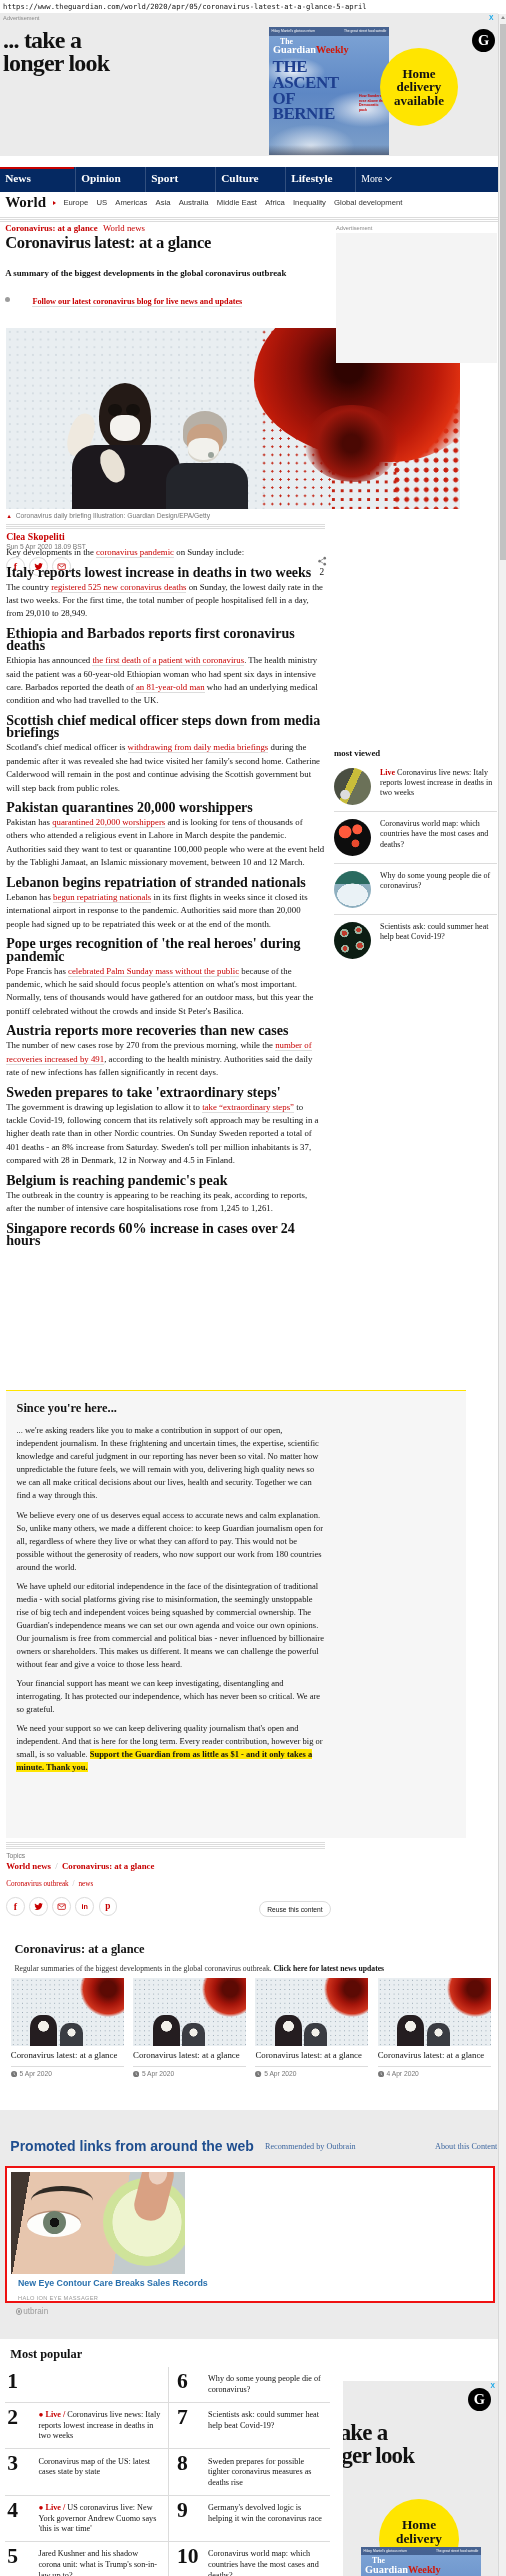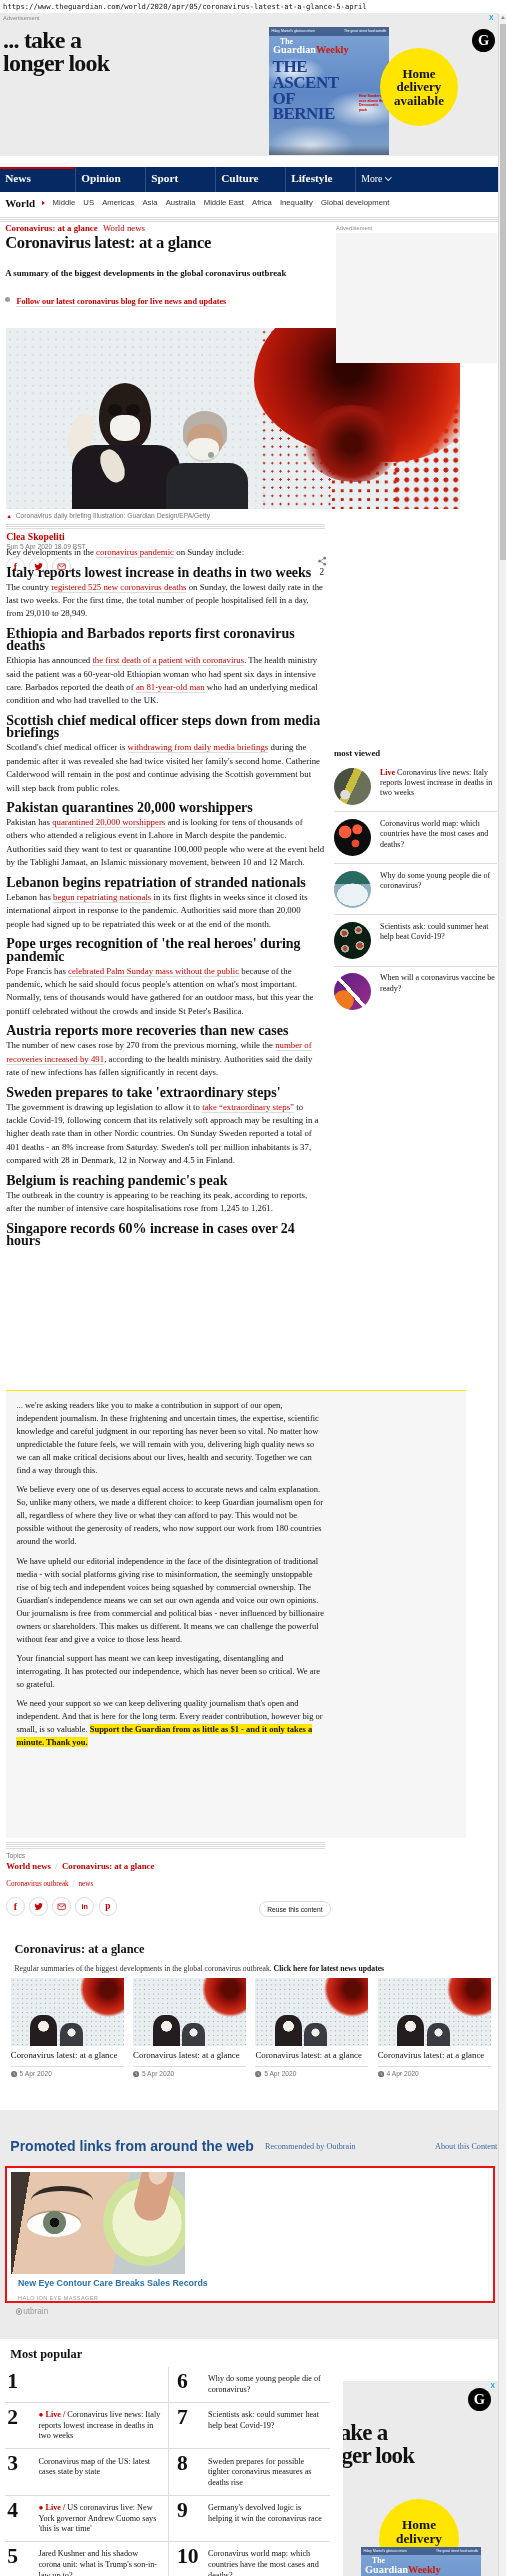--- a/index.html
+++ b/index.html
@@ -60,35 +60,35 @@
            font-family:"Liberation Serif",serif;font-weight:bold;font-size:11.3px;color:#fff;cursor:pointer}
   .nav-col:first-child{border-left:none}
   #main-nav .nav-col{width:70px}
   #main-nav .nav-col:first-child{width:75px}
   .nav-more{font-weight:normal;font-size:9.8px;display:flex;align-items:flex-start;gap:3.6px;padding-top:5.7px}
   .chev{display:inline-block;width:3.6px;height:3.6px;border-right:1px solid #fff;border-bottom:1px solid #fff;
         transform:rotate(45deg);margin-top:2.1px}
   
   .subnav{display:flex;align-items:center;gap:7.2px;background:#fff;padding-left:5.2px;box-sizing:border-box}
   #subnav-top{left:0;top:192px;width:498px;height:21.6px}
-  .sn-world{font-family:"Liberation Serif",serif;font-weight:bold;font-size:11px;color:#121212}
+  .sn-world{font-family:"Liberation Serif",serif;font-weight:bold;font-size:15px;color:#121212}
   .sn-arrow{width:0;height:0;border-left:3.6px solid #c70000;border-top:2.6px solid transparent;
             border-bottom:2.6px solid transparent;display:inline-block}
   .sn-item{font-size:7.7px;color:#333;cursor:pointer}
   .rules{background:repeating-linear-gradient(to bottom,#dcdcdc 0 0.5px,transparent 0.5px 2.1px)}
   #rules-top{left:0;top:215px;width:498px;height:7.2px}
 
   
   #kicker{left:5.2px;top:223px;font-family:"Liberation Serif",serif;font-size:8.8px;color:#c70000;font-weight:bold}
   #kicker .k2{font-weight:normal;margin-left:3.1px}
   #headline{left:5.2px;top:233px;width:330px;font-family:"Liberation Serif",serif;font-weight:bold;
             font-size:16.5px;letter-spacing:-0.3px;color:#121212}
   #standfirst{left:5.2px;top:267px;width:309px;font-family:"Liberation Serif",serif;font-weight:bold;
               font-size:8.8px;line-height:1.4;color:#121212}
-  #follow-row{left:5.2px;top:297px;display:flex;gap:6px}
+  #follow-row{left:5.2px;top:297px;display:flex;gap:22px}
   #follow-row .dot{width:5.2px;height:5.2px;border-radius:50%;background:#9c9c9c}
   #follow-row .flink{font-family:"Liberation Serif",serif;font-weight:bold;font-size:8.2px}
 
   #side-ad-label{left:336px;top:225px;font-size:5.7px;color:#8a8a8a}
   #side-ad-box{left:336px;top:233px;width:161px;height:130px;background:#f4f4f4;z-index:3}
 
   
   #hero{left:6.2px;top:328px;width:454px;height:181px;background:#e9eef1;overflow:hidden;z-index:1}
   .dots-a{position:absolute;left:0;top:0;bottom:0;width:58%;
           background-image:radial-gradient(#8598a6 0.6px,transparent 0.7px);background-size:7.7px 7.7px}
@@ -303,21 +303,21 @@
         <span>More</span>
         <span class="chev"></span>
       </div>
     </div>
 </nav>
 
 <div id="subnav-top" class="abs subnav">
   <span class="sn-world">World</span>
   <span class="sn-arrow"></span>
   <span id="subnav-top-items" style="display:flex;gap:8.2px">
-      <span class="sn-item">Middle</span>
+      <span class="sn-item">Europe</span>
       <span class="sn-item">US</span>
       <span class="sn-item">Americas</span>
       <span class="sn-item">Asia</span>
       <span class="sn-item">Australia</span>
       <span class="sn-item">Middle East</span>
       <span class="sn-item">Africa</span>
       <span class="sn-item">Inequality</span>
       <span class="sn-item">Global development</span>
     </span>
 </div>
@@ -431,28 +431,25 @@
         <div class="mv-text"><span>Coronavirus world map: which countries have the most cases and deaths?</span></div>
       </div>
       <div class="mv-item">
         <div class="mv-thumb thumb-mask"></div>
         <div class="mv-text"><span>Why do some young people die of coronavirus?</span></div>
       </div>
       <div class="mv-item">
         <div class="mv-thumb thumb-virus"></div>
         <div class="mv-text"><span>Scientists ask: could summer heat help beat Covid-19?</span></div>
       </div>
-      <div class="mv-item">
-        <div class="mv-thumb thumb-vaccine"></div>
-        <div class="mv-text"><span>When will a coronavirus vaccine be ready?</span></div>
-      </div>
     </div>
 </aside>
 
 <section id="support-box" class="abs">
+  <h3>Since you're here...</h3>
   <div id="support-paras">
       <p>... we're asking readers like you to make a contribution in support of our open, independent journalism. In these frightening and uncertain times, the expertise, scientific knowledge and careful judgment in our reporting has never been so vital. No matter how unpredictable the future feels, we will remain with you, delivering high quality news so we can all make critical decisions about our lives, health and security. Together we can find a way through this.</p>
       <p>We believe every one of us deserves equal access to accurate news and calm explanation. So, unlike many others, we made a different choice: to keep Guardian journalism open for all, regardless of where they live or what they can afford to pay. This would not be possible without the generosity of readers, who now support our work from 180 countries around the world.</p>
       <p>We have upheld our editorial independence in the face of the disintegration of traditional media - with social platforms giving rise to misinformation, the seemingly unstoppable rise of big tech and independent voices being squashed by commercial ownership. The Guardian's independence means we can set our own agenda and voice our own opinions. Our journalism is free from commercial and political bias - never influenced by billionaire owners or shareholders. This makes us different. It means we can challenge the powerful without fear and give a voice to those less heard.</p>
       <p>Your financial support has meant we can keep investigating, disentangling and interrogating. It has protected our independence, which has never been so critical. We are so grateful.</p>
     </div>
   <p>
     <span>We need your support so we can keep delivering quality journalism that's open and independent. And that is here for the long term. Every reader contribution, however big or small, is so valuable. </span><span class="hl">Support the Guardian from as little as $1 - and it only takes a minute. Thank you.</span>
   </p>
 </section>

